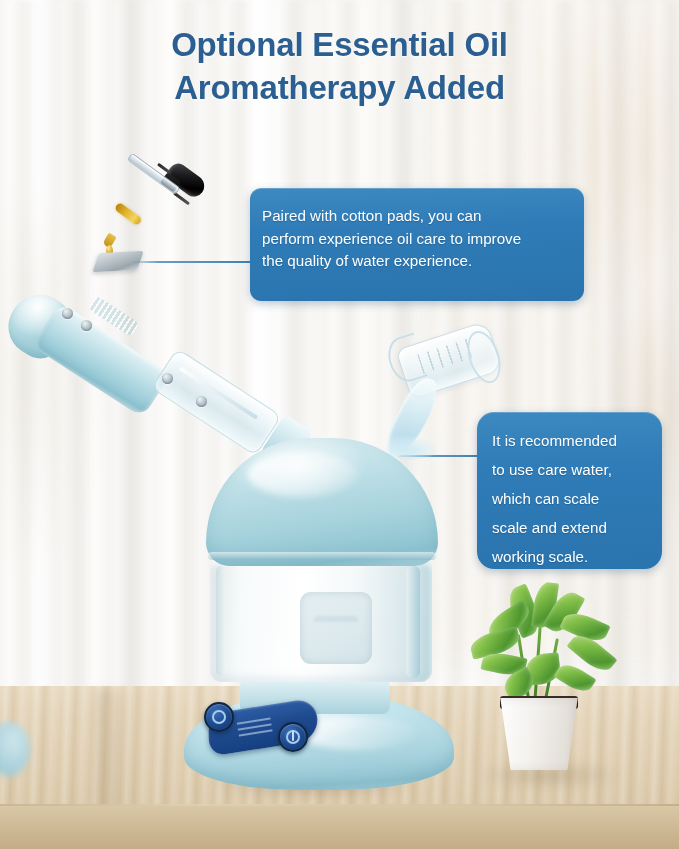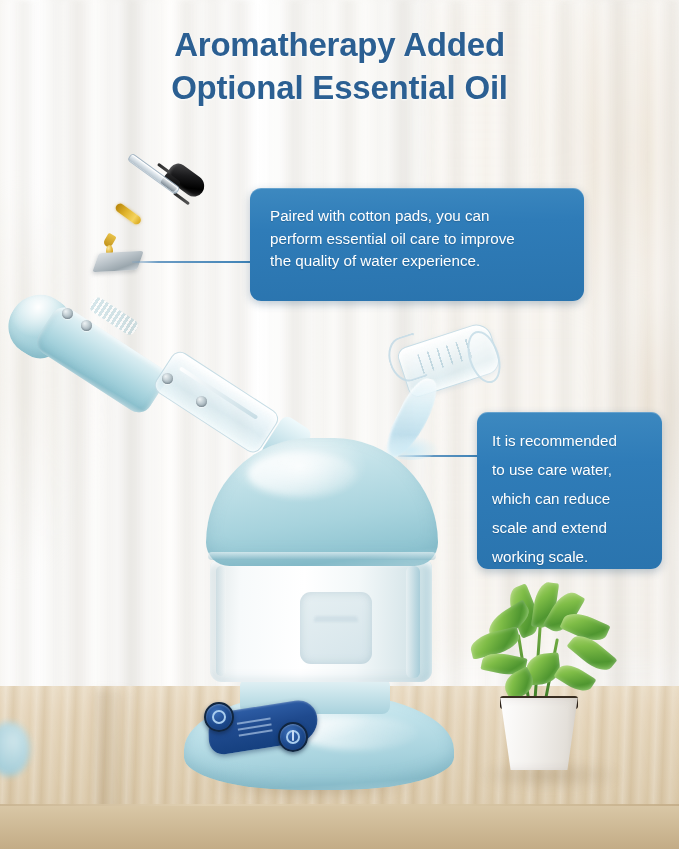--- a/index.html
+++ b/index.html
@@ -107,22 +107,22 @@
     position:absolute;
     background:linear-gradient(178deg,#3d89c0 0%, #2f7cb8 34%, #2a74ae 100%);
     border-radius:11px;
     box-shadow:0 3px 9px rgba(40,80,115,.30), inset 0 1px 0 rgba(255,255,255,.22);
     color:#ffffff;
   }
   .callout .ctext{
     font-size:15.2px; line-height:22.5px; font-weight:normal;
     text-shadow:0 1px 1px rgba(18,60,95,.35);
   }
-  #callout-1{ left:250px; top:188px; width:334px; height:113px; padding:17px 16px 0 20px; }
-  #callout-2{ left:477px; top:412px; width:185px; height:157px; padding:14px 12px 0 15px; }
+  #callout-1{ left:250px; top:188px; width:334px; height:113px; padding:17px 16px 0 12px; }
+  #callout-2{ left:477px; top:412px; width:185px; height:157px; padding:14px 12px 0 15px;border-radius:17px; }
   #callout-2 .ctext{ line-height:29px; }
 
   
   #dropper{ position:absolute; left:96px; top:156px; width:130px; height:112px; }
   .drp-bulb{
     position:absolute; left:74px; top:2px; width:40px; height:21px;
     background:linear-gradient(150deg,#4b4b4d 0%, #1b1b1d 38%, #000 70%, #2e2e30 100%);
     border-radius:9px 11px 10px 8px;
     transform:rotate(36deg); transform-origin:left center;
     box-shadow:inset 2px -2px 3px rgba(255,255,255,.18);
@@ -419,22 +419,22 @@
     <div class="table-grain"></div>
   </div>
   <div class="table-corner-shade"></div>
   <div class="table-edge-line"></div>
   <div class="table-front"></div>
   <div class="table-shadow-device"></div>
   <div class="table-shadow-plant"></div>
   <div class="blue-object-left"></div>
 
   <div class="headline">
+    <div>Optional Essential Oil</div>
     <div>Aromatherapy Added</div>
-    <div>Optional Essential Oil</div>
   </div>
 
   <div id="dropper">
     <div class="drp-arrow-1"></div>
     <div class="drp-arrow-2"></div>
     <div class="drp-bulb"></div>
     <div class="drp-collar"></div>
     <div class="drp-tube"></div>
     <div class="drp-oil"></div>
     <div class="drp-tip"></div>
@@ -508,25 +508,25 @@
     <div class="leaf" style="left:74px;  top:74px;  width:34px; height:30px; transform:rotate(-6deg);"></div>
     <div class="leaf" style="left:104px; top:88px;  width:38px; height:20px; transform:rotate(32deg);"></div>
     <div class="leaf" style="left:52px;  top:92px;  width:30px; height:24px; transform:rotate(-28deg);"></div>
 
     <div class="pot-soil"></div>
     <div class="pot"></div>
   </div>
 
   <div class="callout" id="callout-1">
     <div class="ctext">Paired with cotton pads, you can</div>
-    <div class="ctext">perform essential oil care to improve</div>
+    <div class="ctext">perform experience oil care to improve</div>
     <div class="ctext">the quality of water experience.</div>
   </div>
 
   <div class="callout" id="callout-2">
     <div class="ctext">It is recommended</div>
     <div class="ctext">to use care water,</div>
-    <div class="ctext">which can reduce</div>
+    <div class="ctext">which can scale</div>
     <div class="ctext">scale and extend</div>
     <div class="ctext">working scale.</div>
   </div>
 
 </div>
 
 </body></html>

